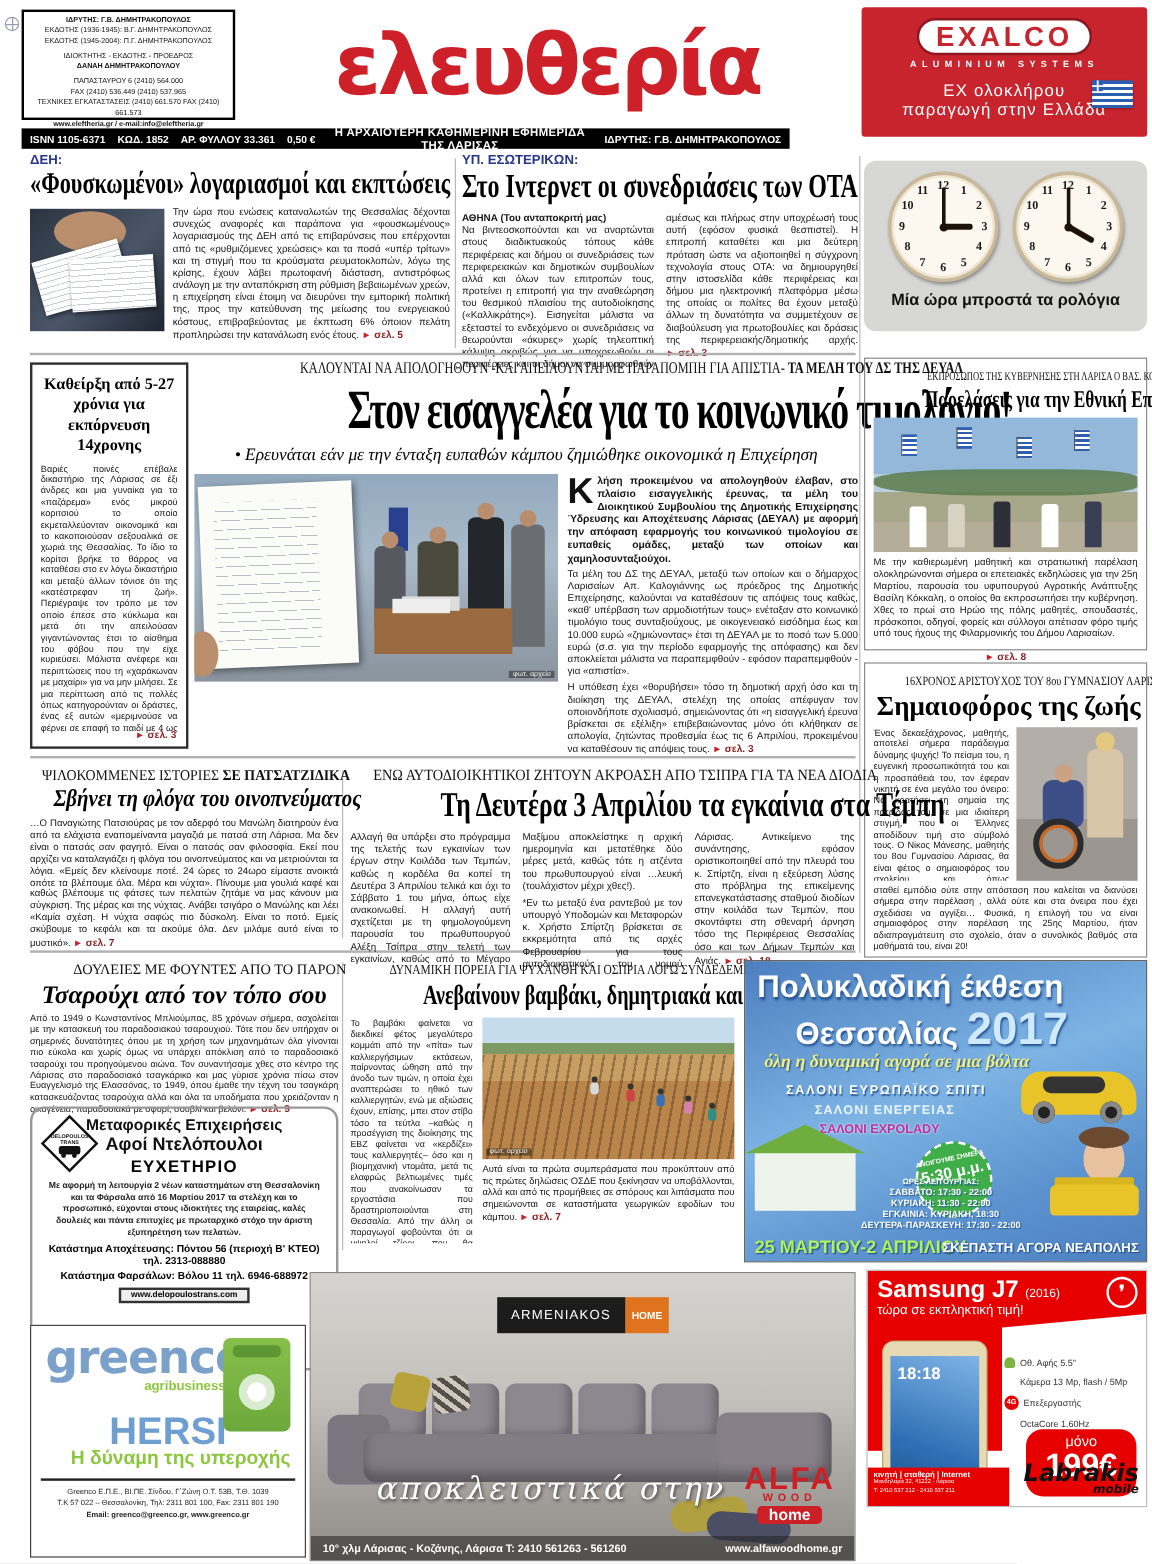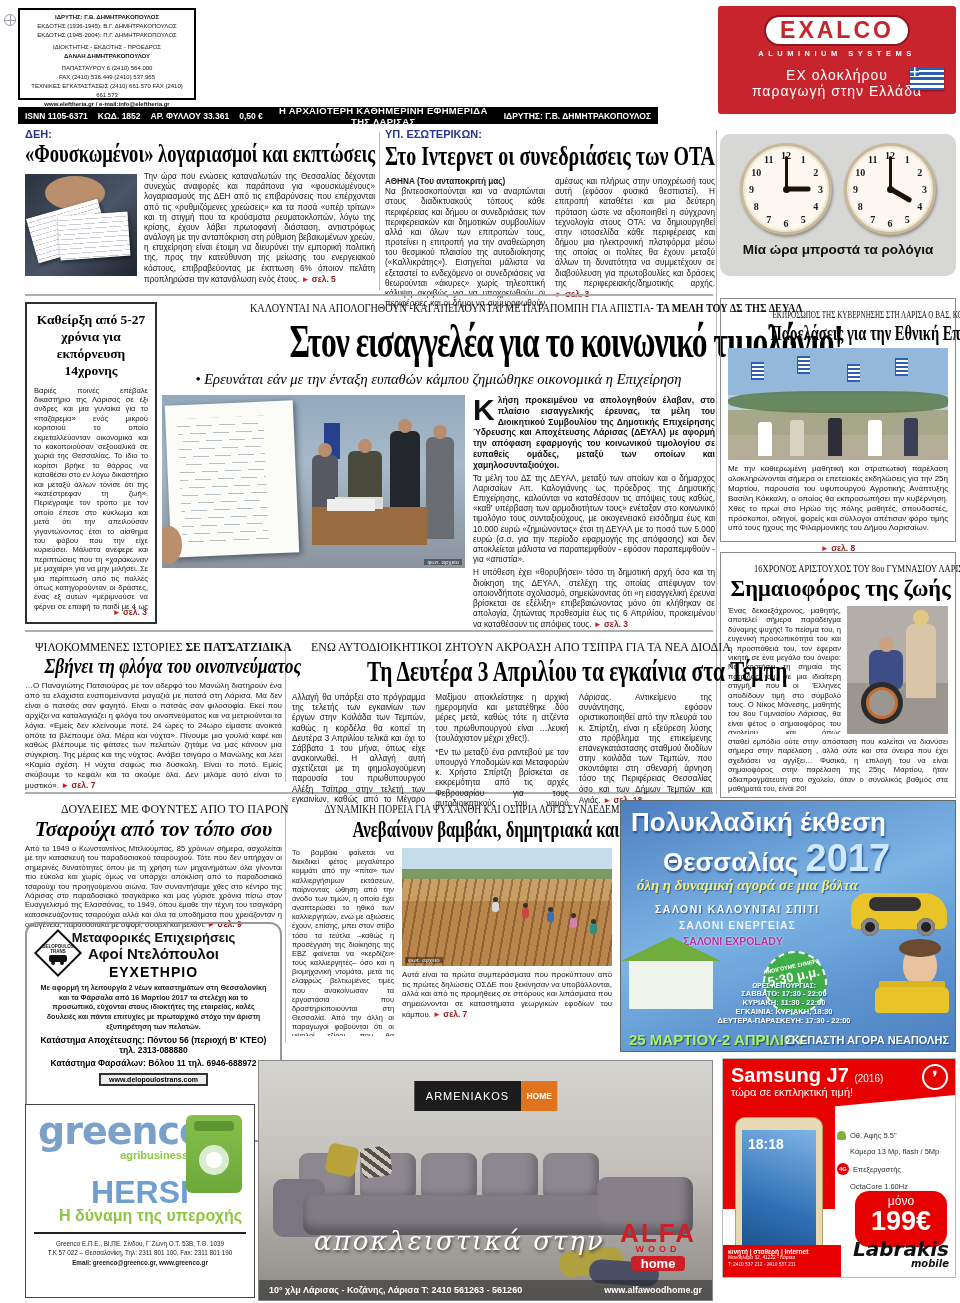--- a/index.html
+++ b/index.html
@@ -135,21 +135,21 @@
   .expo-hours { right:96px; bottom:26px; width:150px; text-align:center; color:#fff; }
   .expo-hours .hl8 { font-size:6.5px; font-weight:bold; }
   .expo-hours div { font-size:7.5px; font-weight:bold; text-shadow:1px 1px 1px #2a5a96; }
   .expo-sofa { right:6px; bottom:38px; width:74px; height:26px; background:#e8c428; border-radius:6px 6px 4px 4px; box-shadow:0 -10px 0 -4px #d9b61f; }
   .expo-face { right:18px; bottom:66px; width:34px; height:40px; background:#e8c29e; border-radius:50% 50% 45% 45%; }
   .expo-face::before { content:""; position:absolute; left:-4px; top:-6px; width:42px; height:18px; border-radius:50%; background:#6b4a2f; }
   .expo-dates { left:8px; bottom:3px; font-weight:bold; font-size:15px; color:#aef15c; text-shadow:1px 1px 1px #1d4a85; }
   .expo-venue { right:6px; bottom:5px; font-weight:bold; font-size:11px; color:#fff; text-shadow:1px 1px 1px #1d4a85; }
 
   
-  .samsung { left:722px; top:1058px; width:234px; height:220px; background:#fff; border:1px solid #bbb; overflow:hidden; }
+  .samsung { left:722px; top:1058px; width:234px; height:198px; background:#fff; border:1px solid #bbb; overflow:hidden; }
   .sam-red-top { position:absolute; left:0; top:0; width:100%; height:58px; background:#e60000;
     clip-path:polygon(0 0,100% 0,100% 62%,0 100%); }
   .sam-red-left { position:absolute; left:0; top:0; width:112px; height:150px; background:#e60000; }
   .sam-title { left:8px; top:5px; color:#fff; font-weight:bold; font-size:20px; }
   .sam-title small { font-size:10px; font-weight:normal; }
   .sam-sub { left:8px; top:27px; color:#fff; font-size:11px; }
   .voda { right:7px; top:5px; width:26px; height:26px; border-radius:50%; background:#e60000; border:2px solid #fff;
     color:#fff; text-align:center; font:bold 15px/22px "DejaVu Serif", serif; box-shadow:0 0 0 1px #e60000; }
   .sam-phone { left:12px; top:58px; width:88px; height:158px; background:#e7d9b4; border:1px solid #b8a269; border-radius:10px; }
   .sam-screen { position:absolute; left:6px; top:12px; right:6px; bottom:16px;
@@ -248,20 +248,21 @@
     <div>ΕΚΔΟΤΗΣ (1945-2004): Π.Γ. ΔΗΜΗΤΡΑΚΟΠΟΥΛΟΣ</div>
     <div style="margin-top:3px">ΙΔΙΟΚΤΗΤΗΣ - ΕΚΔΟΤΗΣ - ΠΡΟΕΔΡΟΣ</div>
     <div class="b">ΔΑΝΑΗ ΔΗΜΗΤΡΑΚΟΠΟΥΛΟΥ</div>
     <div style="margin-top:3px">ΠΑΠΑΣΤΑΥΡΟΥ 6 (2410) 564.000</div>
     <div>FAX (2410) 536.449 (2410) 537.965</div>
     <div>ΤΕΧΝΙΚΕΣ ΕΓΚΑΤΑΣΤΑΣΕΙΣ (2410) 661.570 FAX (2410) 661.573</div>
     <div class="b">www.eleftheria.gr / e-mail:info@eleftheria.gr</div>
     <div class="b">facebook: eleftheria newspaper</div>
   </div>
 
+  <div class="abs logo">ελευθερία</div>
 
   <div class="abs exalco">
     <div><span class="exalco-pill">EXALCO</span></div>
     <div class="exalco-sub">ALUMINIUM SYSTEMS</div>
     <div class="exalco-tag1">EX ολοκλήρου</div>
     <div class="exalco-tag2">παραγωγή στην Ελλάδα</div>
     <div class="flag"></div>
   </div>
 
   <div class="abs blackbar">
@@ -481,21 +482,21 @@
           <span class="pageref"><span class="arr">►</span> <span>σελ. 7</span></span>
         </div>
       </div>
     </div>
   </div>
 
   <div class="abs expo">
     <div class="abs expo-t1">Πολυκλαδική έκθεση</div>
     <div class="abs expo-t2"><span>Θεσσαλίας</span> <span class="expo-year">2017</span></div>
     <div class="abs expo-tag">όλη η δυναμική αγορά σε μια βόλτα</div>
-    <div class="abs expo-s1">ΣΑΛΟΝΙ ΚΑΛΟΥΝΤΑΙ ΣΠΙΤΙ</div>
+    <div class="abs expo-s1">ΣΑΛΟΝΙ ΕΥΡΩΠΑΪΚΟ ΣΠΙΤΙ</div>
     <div class="abs expo-s2">ΣΑΛΟΝΙ ΕΝΕΡΓΕΙΑΣ</div>
     <div class="abs expo-s3">ΣΑΛΟΝΙ EXPOLADY</div>
     <div class="abs expo-house"></div>
     <div class="abs expo-car">
       <span class="expo-wheel" style="left:10px"></span>
       <span class="expo-wheel" style="right:12px"></span>
     </div>
     <div class="abs expo-face"></div>
     <div class="abs expo-sofa"></div>
     <div class="abs expo-badge">

